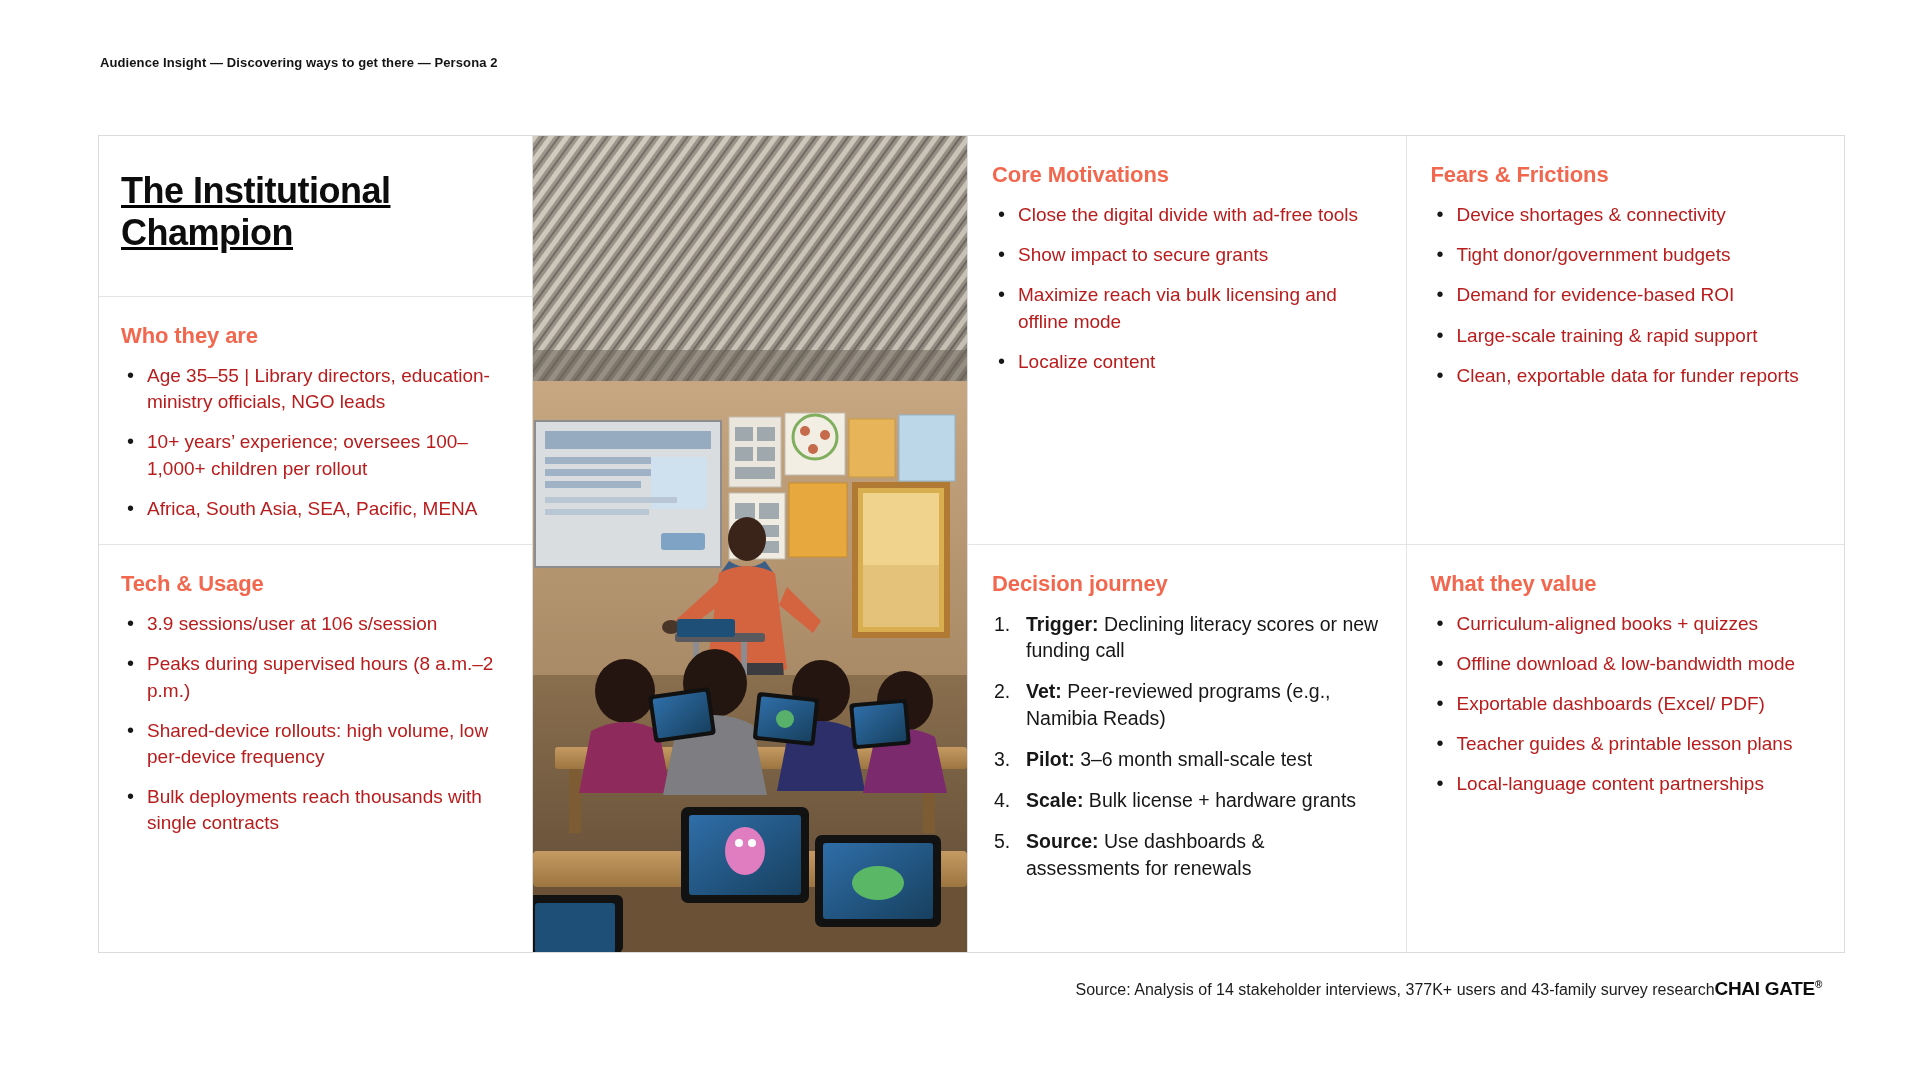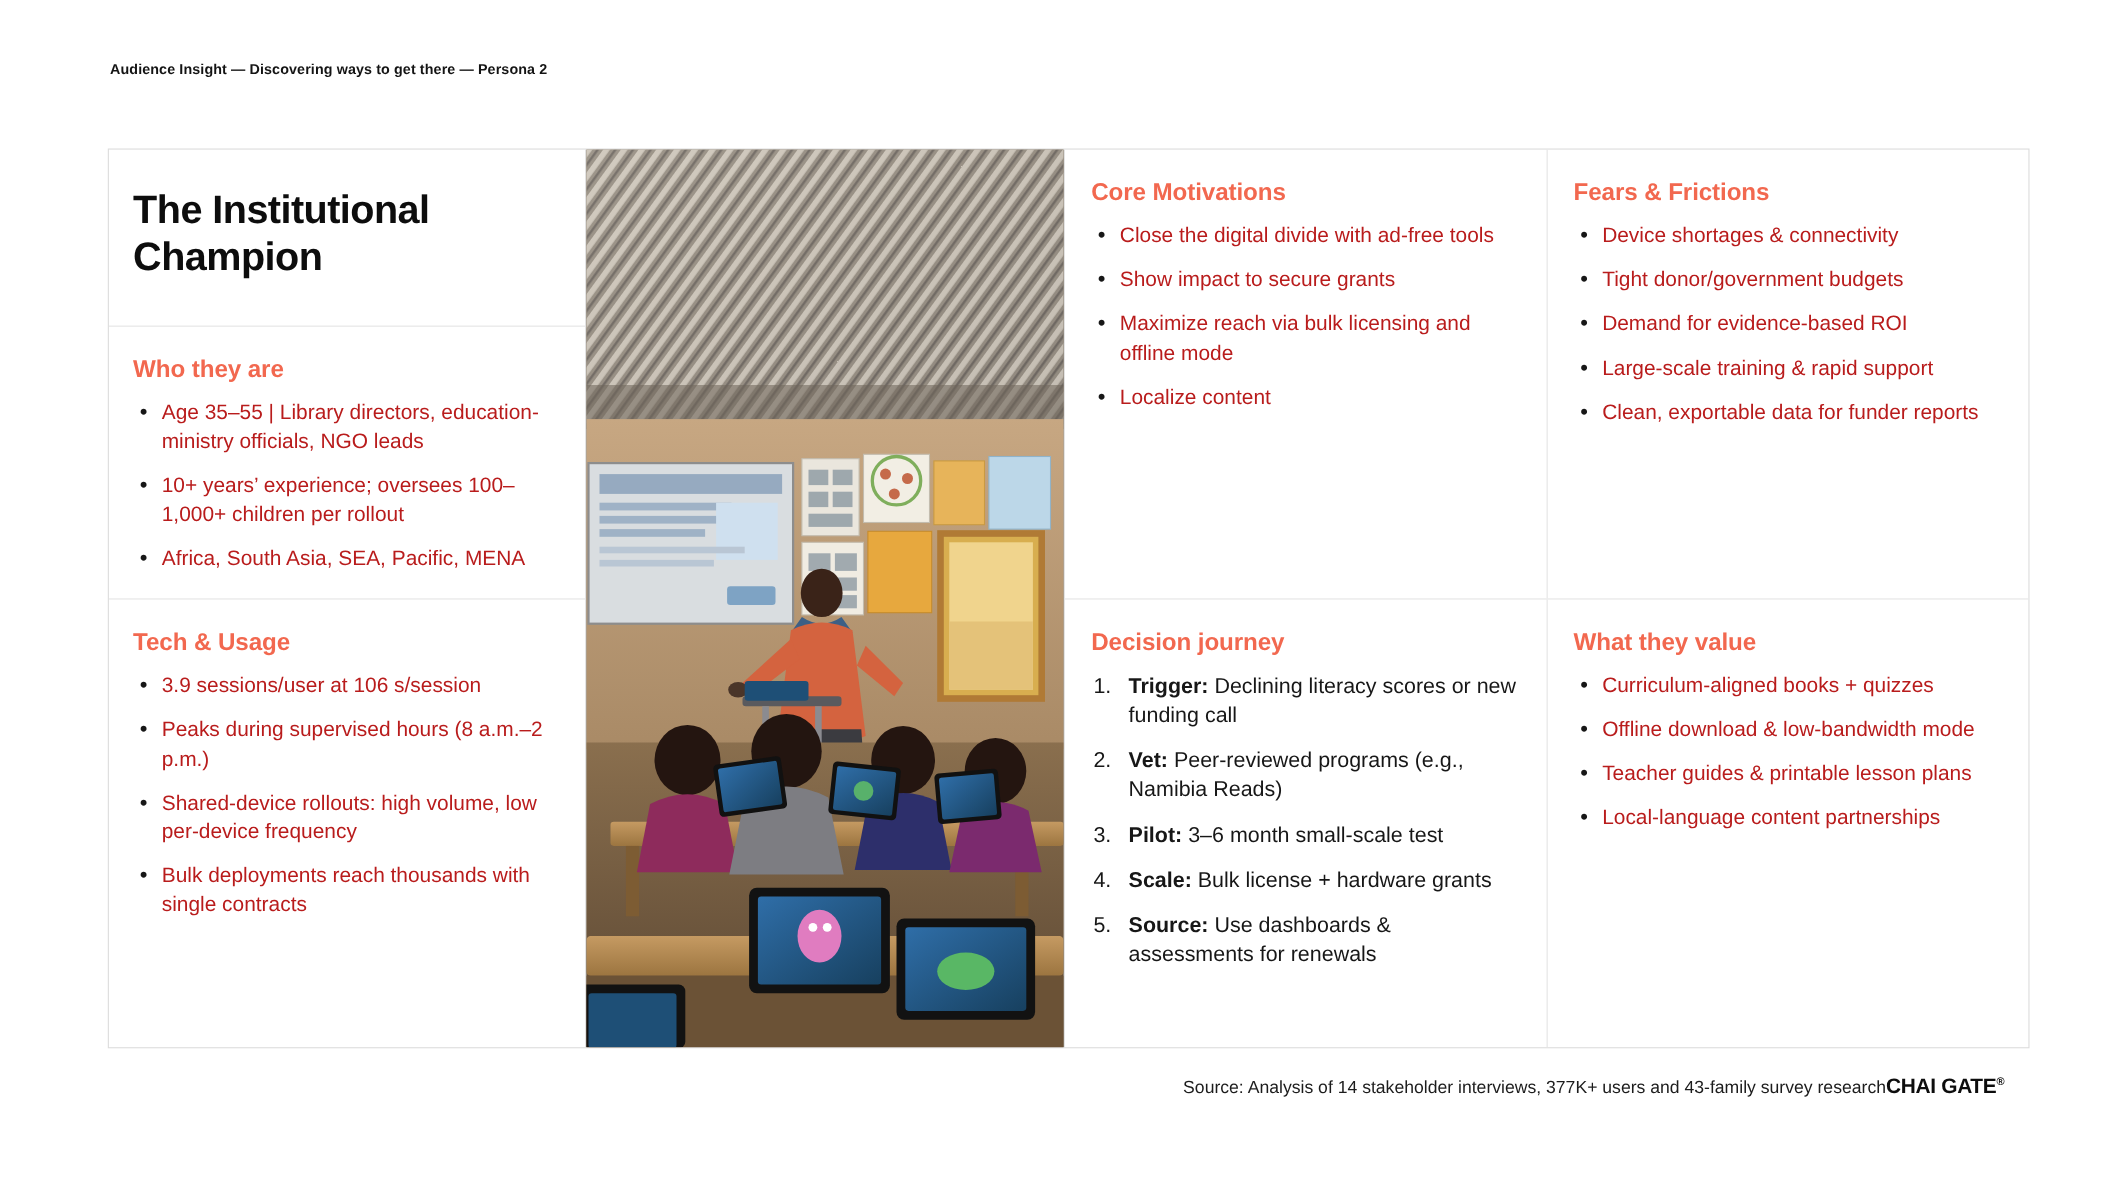--- a/index.html
+++ b/index.html
@@ -54,20 +54,21 @@
   }
 
   .cell {
     padding: 26px 24px 22px 22px;
   }
   .cell + .cell { border-top: 1px solid #e4e4e4; }
 
   .persona-cell {
     padding: 34px 24px 30px 22px;
     min-height: 160px;
+    text-decoration: underline;
   }
 
   .persona-title {
     font-size: 36px;
     line-height: 1.18;
     font-weight: bold;
     color: #0d0d0d;
     letter-spacing: -0.5px;
   }
 
@@ -402,20 +403,21 @@
             <li><span class="step-label">Scale:</span><span> Bulk license + hardware grants</span></li>
             <li><span class="step-label">Source:</span><span> Use dashboards &amp; assessments for renewals</span></li>
           </ol>
         </div>
 
         <div class="right-cell">
           <div class="section-title">What they value</div>
           <ul class="bullets">
             <li>Curriculum-aligned books + quizzes</li>
             <li>Offline download &amp; low-bandwidth mode</li>
+            <li>Exportable dashboards (Excel/ PDF)</li>
             <li>Teacher guides &amp; printable lesson plans</li>
             <li>Local-language content partnerships</li>
           </ul>
         </div>
 
       </div>
 
     </div>
 
   </div>

